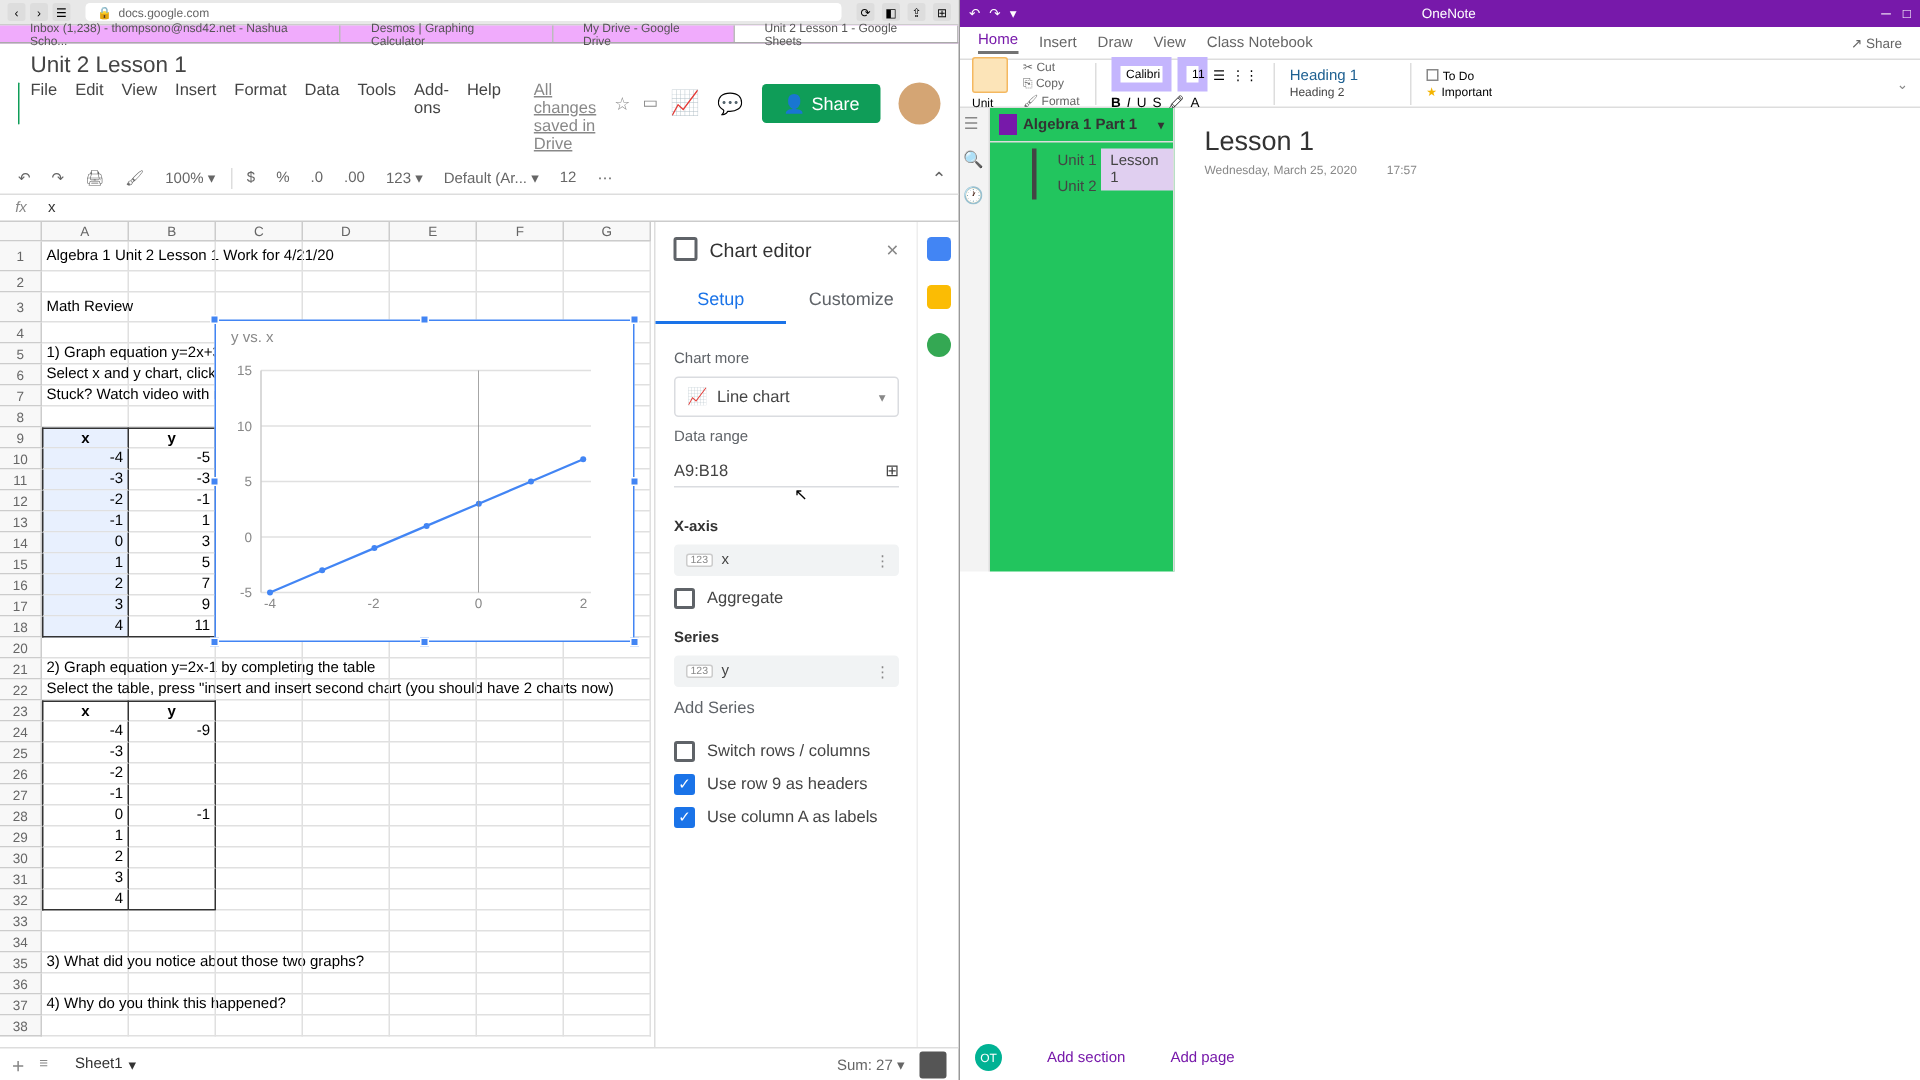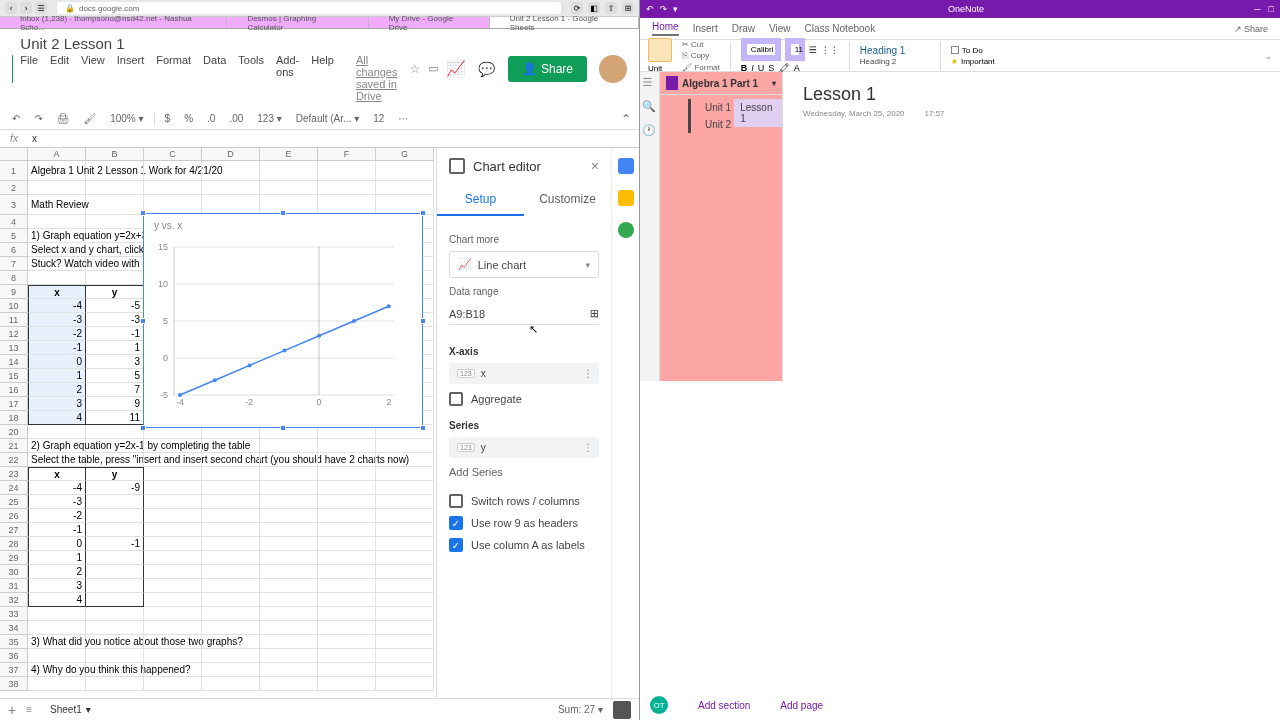--- a/index.html
+++ b/index.html
@@ -128,21 +128,21 @@
 .on-paste { width: 24px; height: 24px; border: 1px solid #f4b860; background: #fce4b8; border-radius: 2px; }
 .on-font-row { display: flex; gap: 4px; align-items: center; }
 .on-font-sel { border: 6px solid #c4b5fd; padding: 1px 4px; width: 40px; font-size: 8px; }
 .on-fmt-row { display: flex; gap: 4px; font-size: 9px; }
 .on-headings { display: flex; flex-direction: column; gap: 1px; font-size: 8px; color: #444; }
 .on-heading1 { color: #1e6091; font-size: 10px; }
 .on-tag { font-size: 8px; display: flex; align-items: center; gap: 3px; }
 .on-content { flex: 1; display: flex; }
 .on-sidebar { width: 20px; background: #f3f3f3; border-right: 1px solid #ddd; display: flex; flex-direction: column; align-items: center; padding-top: 4px; gap: 10px; }
 .on-side-icon { width: 14px; height: 14px; color: #888; font-size: 11px; }
-.on-nav { width: 123px; background: #fca5a5; border-right: 1px solid #ddd; display: flex; flex-direction: column; }
+.on-nav { width: 123px; background: #22c55e; border-right: 1px solid #ddd; display: flex; flex-direction: column; }
 .on-notebook { display: flex; align-items: center; gap: 4px; padding: 4px 6px; font-size: 10px; font-weight: bold; color: #333; border-bottom: 1px solid #ddd; }
 .on-nb-icon { width: 12px; height: 14px; background: #7719aa; }
 .on-section-row { display: flex; }
 .on-section { font-size: 10px; color: #444; margin-top: 4px; margin-left: 28px; }
 .on-section .sec { padding: 3px 0 3px 14px; border-left: 3px solid; }
 .sec-unit1 { border-color: #f4a460; }
 .sec-unit2 { border-color: #2d8659; }
 .on-pages { width: 60px; font-size: 10px; margin-top: 4px; }
 .on-page { padding: 3px 6px; color: #444; }
 .on-page.active { background: #e0cff0; }

